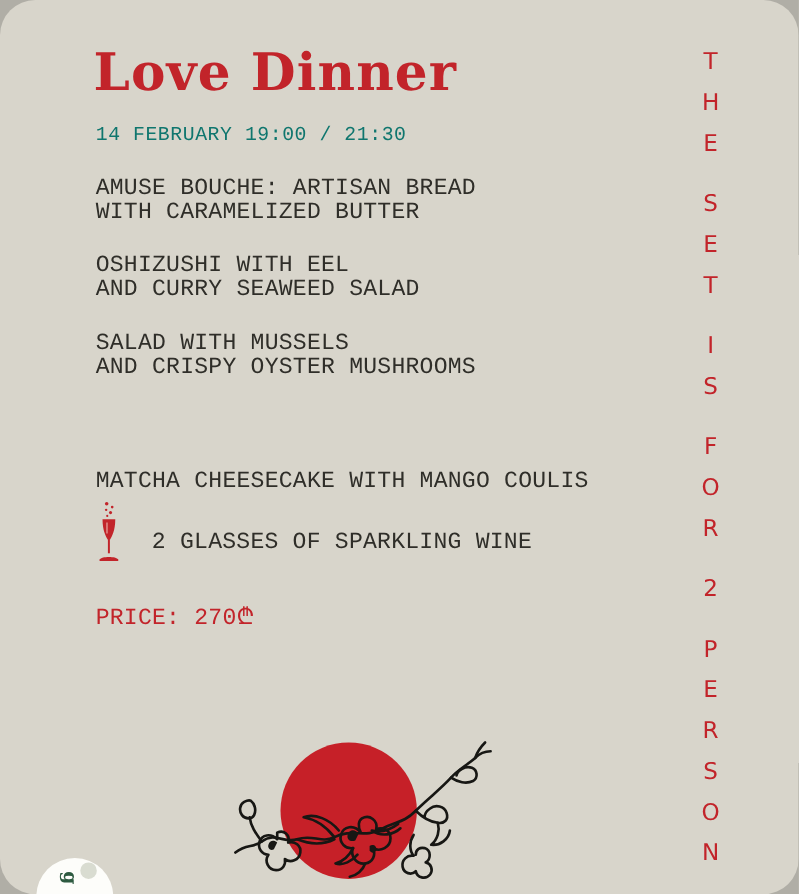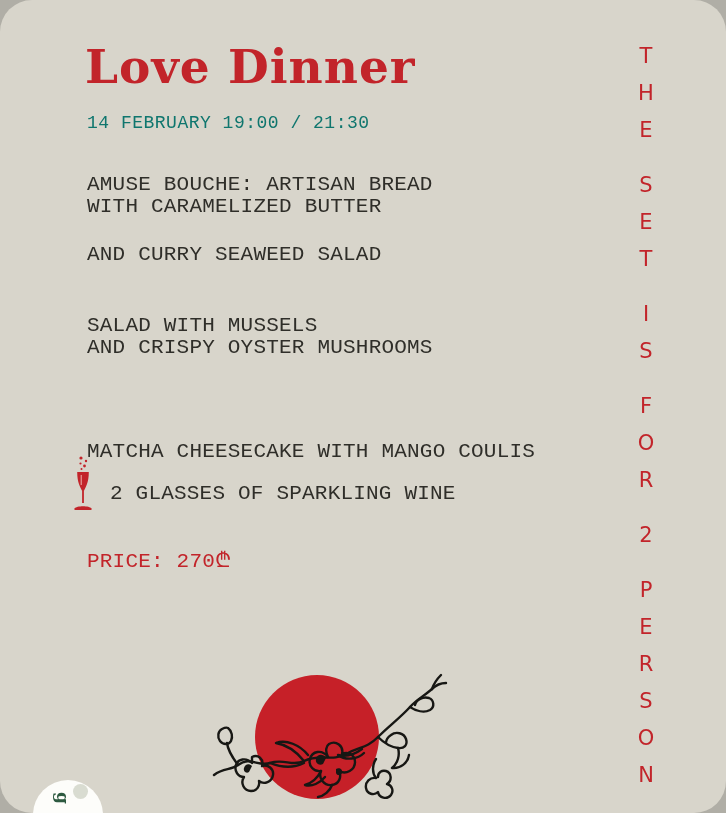--- a/index.html
+++ b/index.html
@@ -26,31 +26,30 @@
     letter-spacing:0.5px;
     color:#0f766e;
   }
   
   .menu-item{
     position:absolute;left:87px;
     font-size:21px;line-height:22px;
     letter-spacing:0.2px;
     color:#2f2e29;
     white-space:nowrap;
-    margin-top:13px;
   }
   .mi-1{top:161px;}
   .mi-2{top:231px;}
   .mi-3{top:302px;}
   .mi-4{top:378px;}
   .mi-5{top:428px;}
   
   .wine-row{
-    position:absolute;left:68px;top:455px;
-    display:flex;align-items:flex-end;gap:12px;
+    position:absolute;left:84px;top:455px;
+    display:flex;align-items:flex-end;gap:24px;
   }
   .wine-icon{width:30px;height:57px;flex:0 0 auto;}
   .wine-label{
     font-size:21px;color:#2f2e29;letter-spacing:0.2px;
     padding-bottom:7px;white-space:nowrap;
   }
   
   .price-line{
     position:absolute;left:87px;top:545px;
     font-size:21px;color:#c2242a;letter-spacing:0.2px;white-space:nowrap;
@@ -100,20 +99,21 @@
 <div class="poster">
 
   <div class="title">Love Dinner</div>
   <div class="datetime">14 FEBRUARY 19:00 / 21:30</div>
 
   <div class="menu-item mi-1">
     <div>AMUSE BOUCHE: ARTISAN BREAD</div>
     <div>WITH CARAMELIZED BUTTER</div>
   </div>
   <div class="menu-item mi-2">
+    <div>OSHIZUSHI WITH EEL</div>
     <div>AND CURRY SEAWEED SALAD</div>
   </div>
   <div class="menu-item mi-3">
     <div>SALAD WITH MUSSELS</div>
     <div>AND CRISPY OYSTER MUSHROOMS</div>
   </div>
   <div class="menu-item mi-5">
     <div>MATCHA CHEESECAKE WITH MANGO COULIS</div>
   </div>
 

